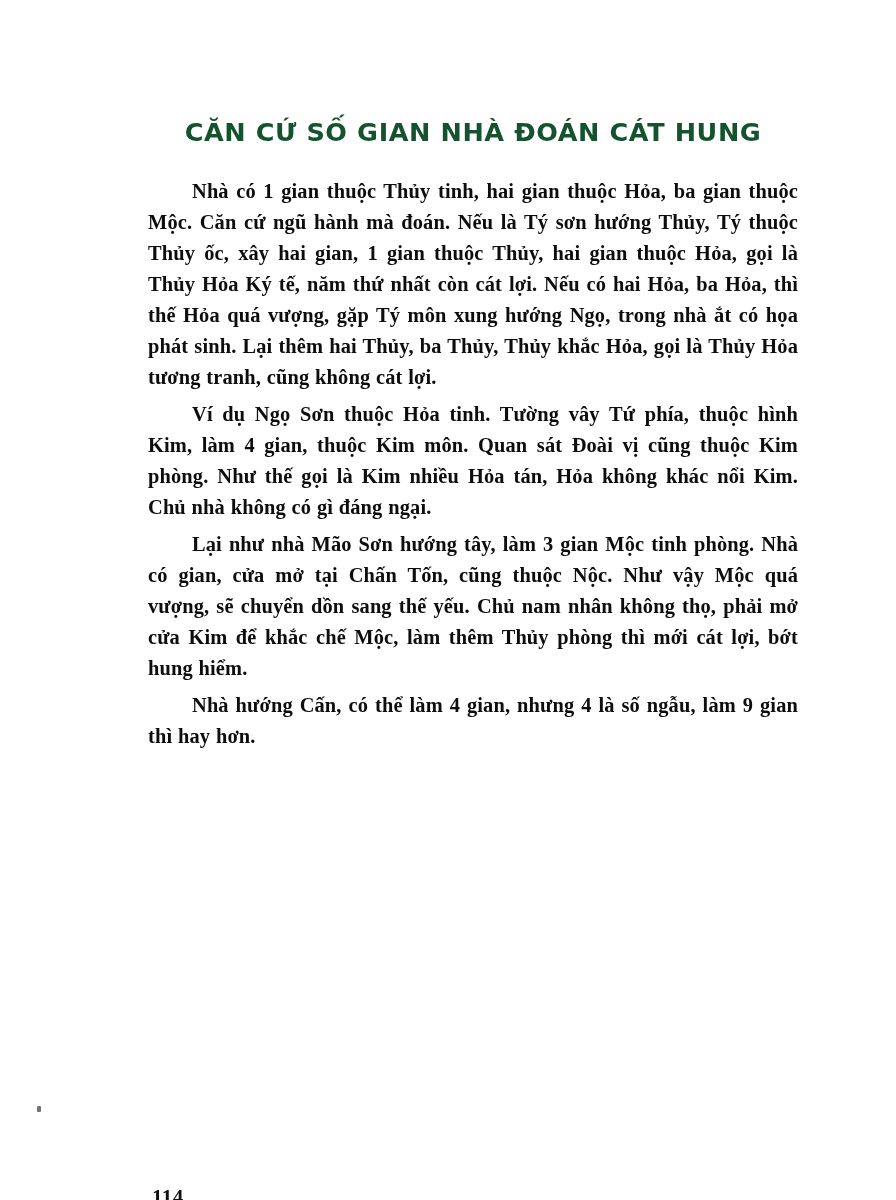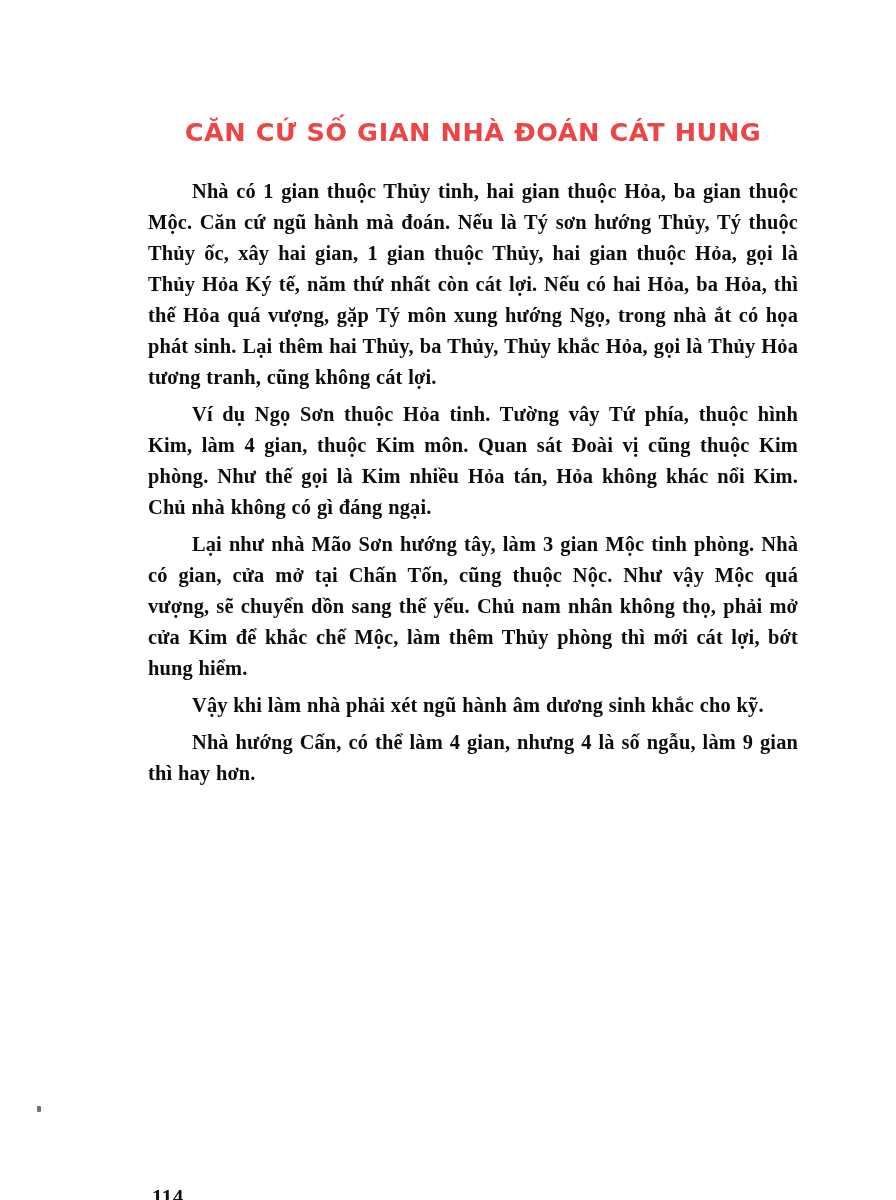--- a/index.html
+++ b/index.html
@@ -30,21 +30,21 @@
 
   .page-title {
     font-family: "DejaVu Sans", "Liberation Sans", sans-serif;
     font-weight: bold;
     font-size: 25.5px;
     letter-spacing: 0.6px;
     text-align: center;
     line-height: 1.1;
     margin: 0 0 30px 0;
     white-space: nowrap;
-    color: #ef4444;
+    color: #14532d;
   }
 
   .para {
     font-size: 20.4px;
     line-height: 31px;
     text-align: justify;
     text-justify: inter-word;
     margin: 0 0 6px 0;
     text-indent: 44px;
     font-weight: 700;
@@ -83,21 +83,20 @@
 
 <div class="page">
 
   <div class="content">
 
     <h1 class="page-title">CĂN CỨ SỐ GIAN NHÀ ĐOÁN CÁT HUNG</h1>
 
     <p class="para">Nhà có 1 gian thuộc Thủy tinh, hai gian thuộc Hỏa, ba gian thuộc Mộc. Căn cứ ngũ hành mà đoán. Nếu là Tý sơn hướng Thủy, Tý thuộc Thủy ốc, xây hai gian, 1 gian thuộc Thủy, hai gian thuộc Hỏa, gọi là Thủy Hỏa Ký tế, năm thứ nhất còn cát lợi. Nếu có hai Hỏa, ba Hỏa, thì thế Hỏa quá vượng, gặp Tý môn xung hướng Ngọ, trong nhà ắt có họa phát sinh. Lại thêm hai Thủy, ba Thủy, Thủy khắc Hỏa, gọi là Thủy Hỏa tương tranh, cũng không cát lợi.</p>
     <p class="para">Ví dụ Ngọ Sơn thuộc Hỏa tinh. Tường vây Tứ phía, thuộc hình Kim, làm 4 gian, thuộc Kim môn. Quan sát Đoài vị cũng thuộc Kim phòng. Như thế gọi là Kim nhiều Hỏa tán, Hỏa không khác nổi Kim. Chủ nhà không có gì đáng ngại.</p>
     <p class="para">Lại như nhà Mão Sơn hướng tây, làm 3 gian Mộc tinh phòng. Nhà có gian, cửa mở tại Chấn Tốn, cũng thuộc Nộc. Như vậy Mộc quá vượng, sẽ chuyển dồn sang thế yếu. Chủ nam nhân không thọ, phải mở cửa Kim để khắc chế Mộc, làm thêm Thủy phòng thì mới cát lợi, bớt hung hiểm.</p>
-    <p class="para">Vậy khi làm nhà phải xét ngũ hành âm dương sinh khắc cho kỹ.</p>
     <p class="para">Nhà hướng Cấn, có thể làm 4 gian, nhưng 4 là số ngẫu, làm 9 gian thì hay hơn.</p>
 
   </div>
 
   <div class="folio">114</div>
 
   <div class="speck"></div>
 
 </div>
 

